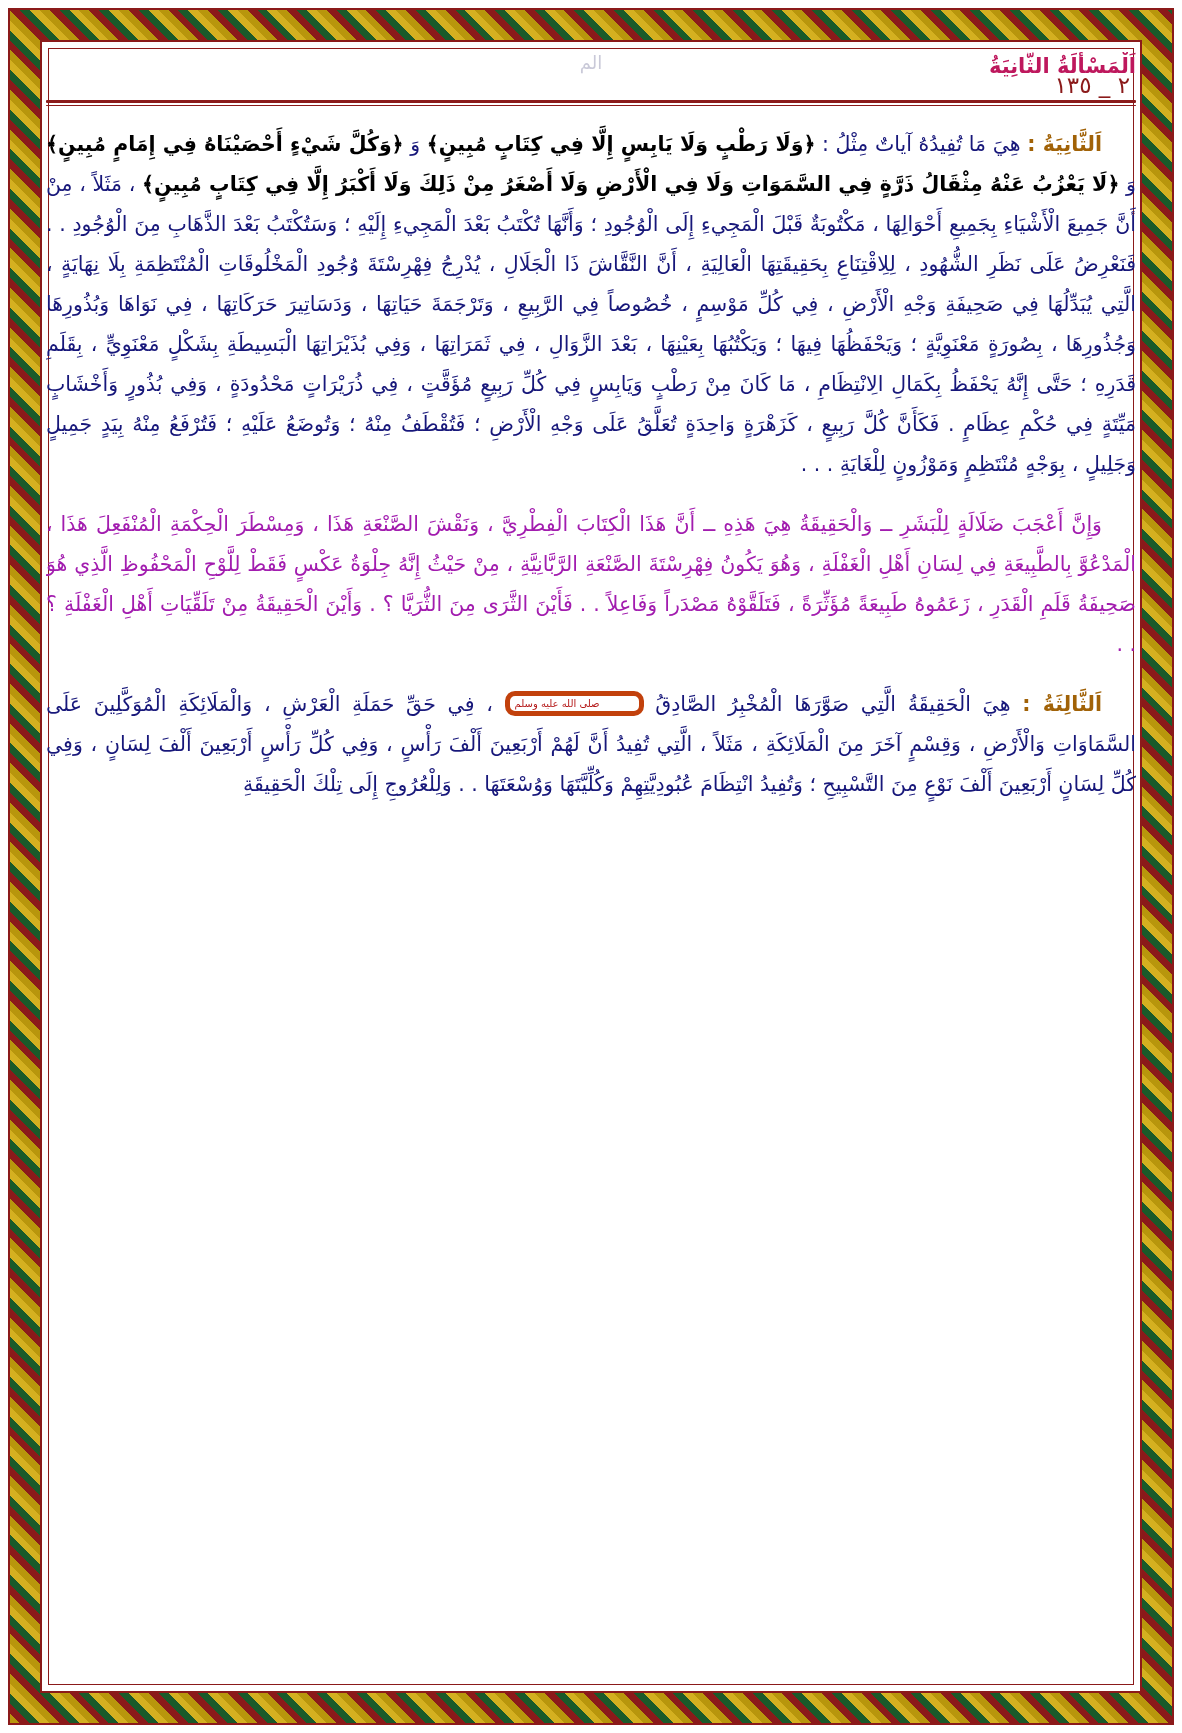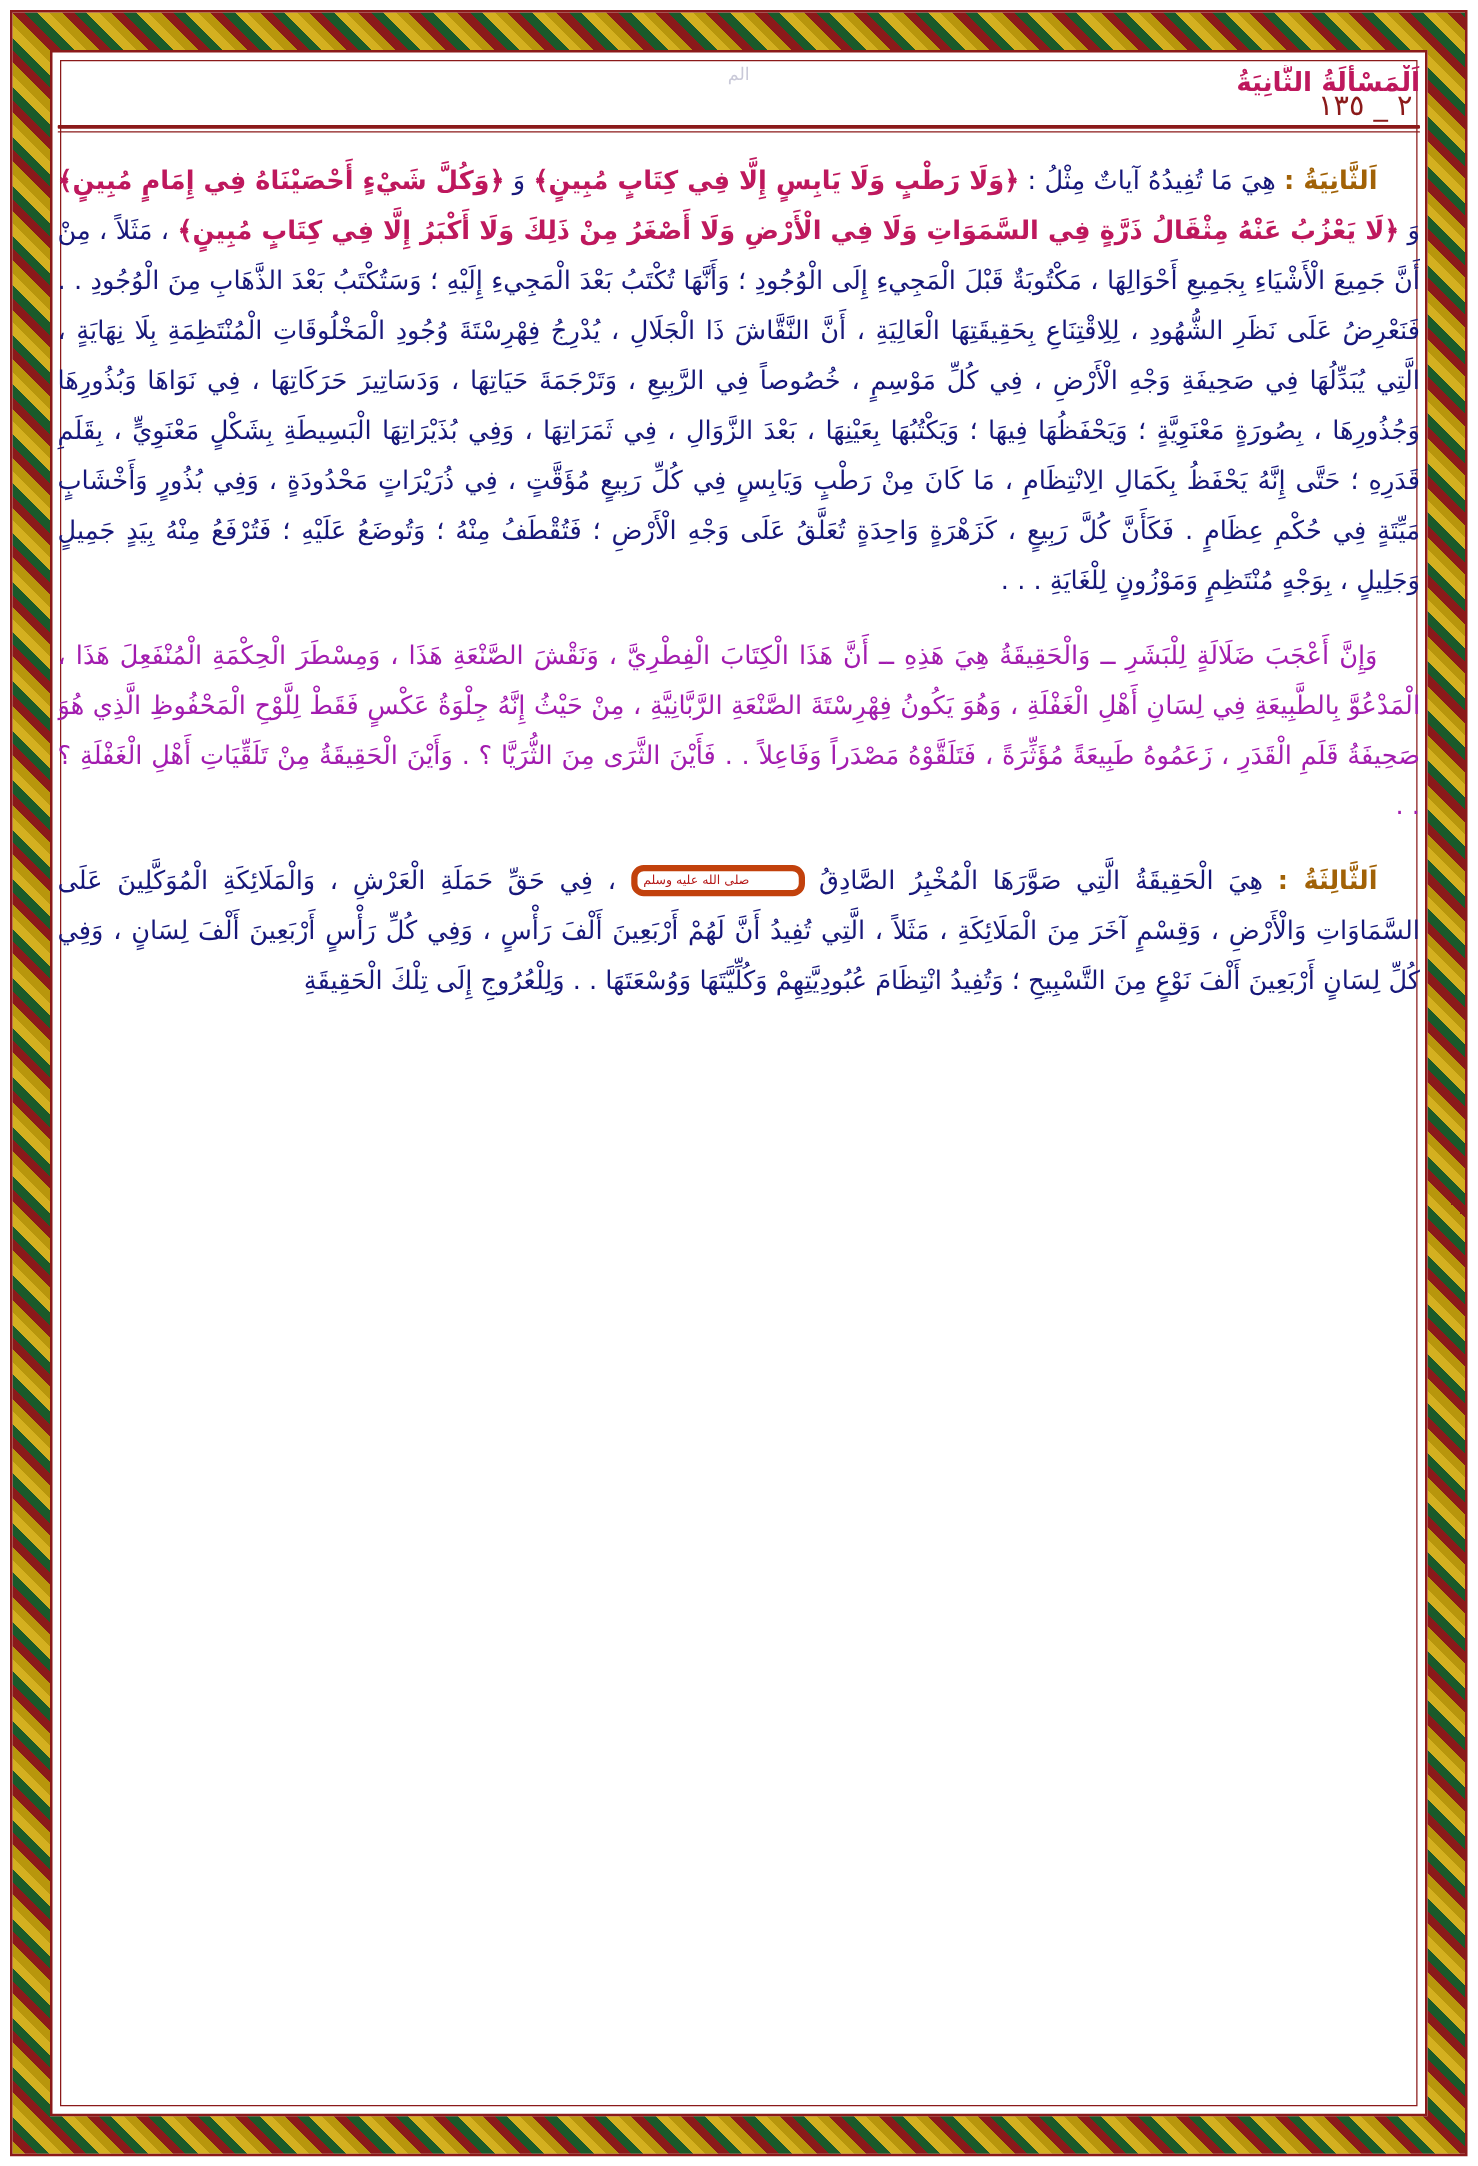--- a/index.html
+++ b/index.html
@@ -100,21 +100,21 @@
     font-size: 21px;
     font-weight: bold;
     color: #be185d;
   }
   .header-faint {
     position: absolute;
     left: 0;
     right: 0;
     top: 0px;
     text-align: center;
-    font-size: 14px;
+    font-size: 18px;
     color: #c9c9d8;
   }
   .header-rule {
     margin-top: 2px;
     height: 3px;
     background: #8b1a1a;
     border-radius: 1px;
   }
   .header-rule.thin {
     margin-top: 2px;
@@ -142,21 +142,21 @@
     margin-top: 22px;
   }
   p.para + p.para {
     margin-top: 20px;
   }
   .lead {
     color: #a16207;
     font-weight: bold;
   }
   .ayah {
-    color: #be185d;
+    color: #000000;
     font-weight: bold;
     white-space: normal;
   }
   .saw {
     display: inline-block;
     border: 5px solid #c2410c;
     border-radius: 10px;
     color: #b51a1a;
     font-size: 10px;
     padding: 0 5px;

